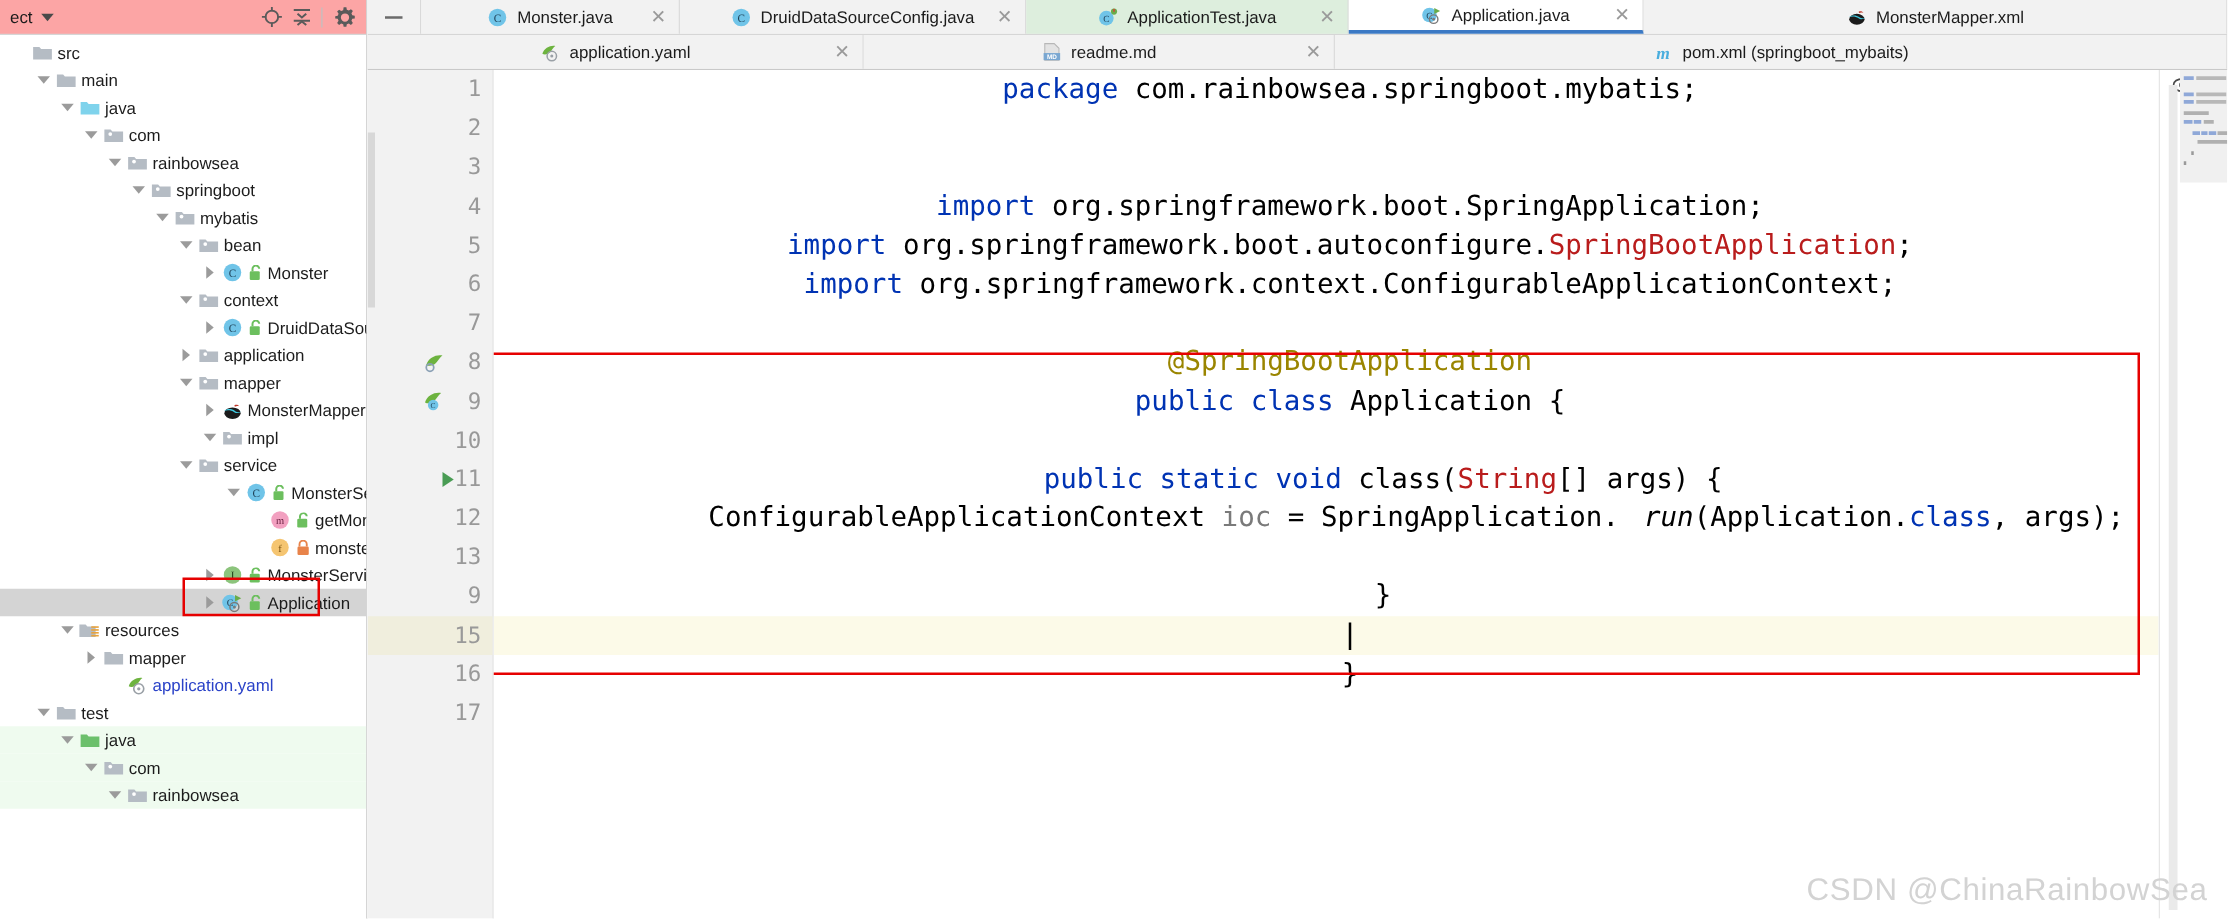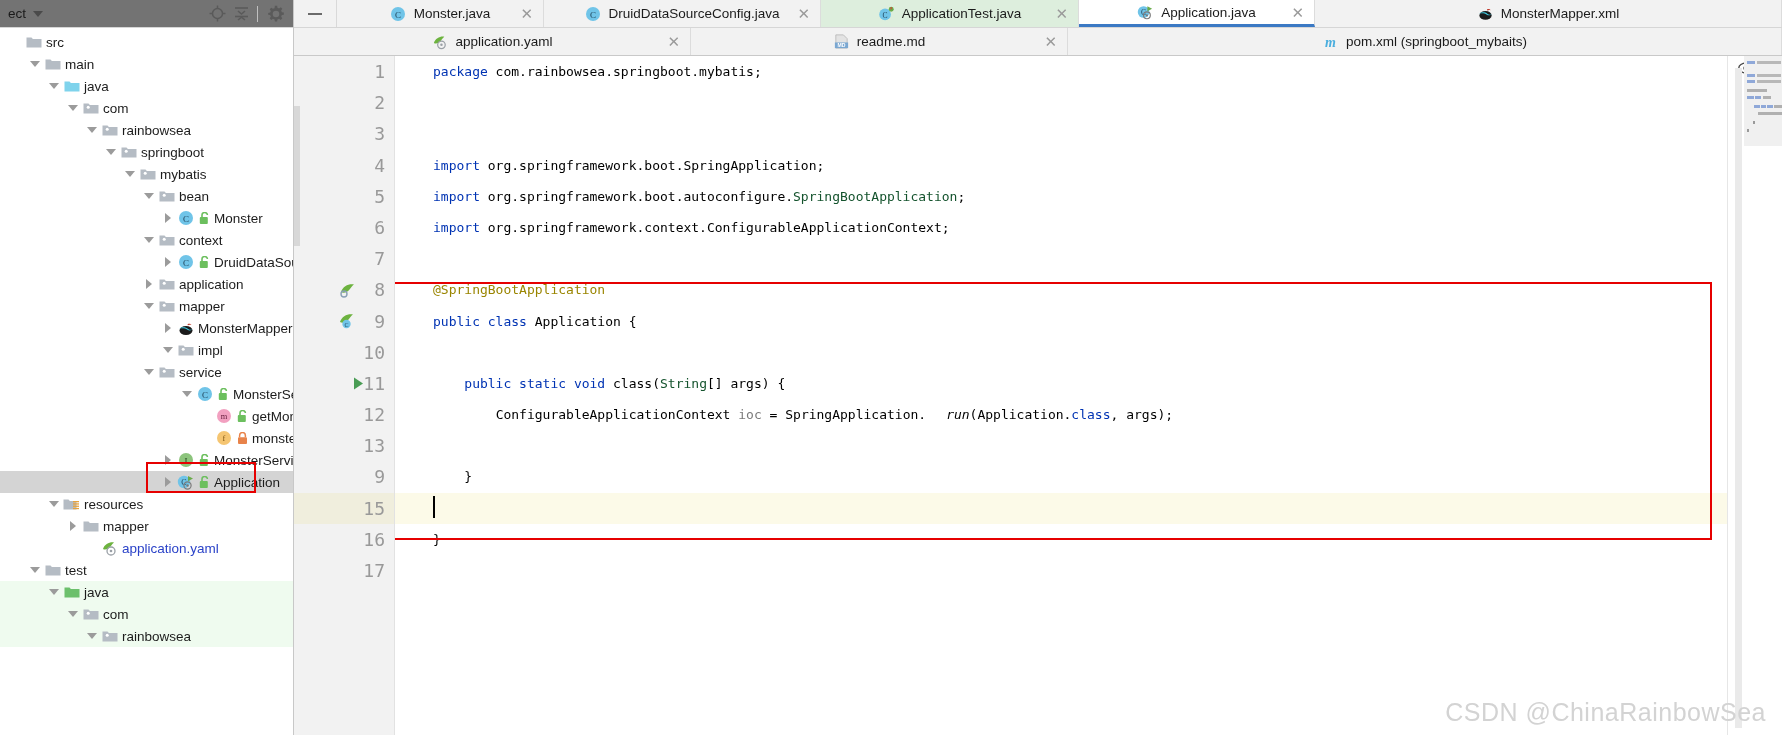--- a/index.html
+++ b/index.html
@@ -22,21 +22,21 @@
     width: 293px;
     height: 735px;
     background: #ffffff;
     position: relative;
     flex: 0 0 293px;
     border-right: 1px solid #c8c8c8;
     overflow: hidden;
   }
   .project-header {
     height: 28px;
-    background: #737373;
+    background: #fca5a5;
     border-bottom: 1px solid #d6d6d6;
     display: flex;
     align-items: center;
     padding: 0 6px;
     box-sizing: border-box;
   }
   .proj-title {
     font-size: 13.5px;
     color: #1a1a1a;
     margin-left: 2px;
@@ -202,44 +202,45 @@
   .code-col {
     flex: 1 1 auto;
     position: relative;
     overflow: hidden;
     background: #ffffff;
   }
   .line {
     height: 31.2px;
     line-height: 31.2px;
     font-family: "DejaVu Sans Mono", "Liberation Mono", monospace;
-    font-size: 13px;
+    font-size: 22px;
     white-space: pre;
     position: relative;
+    text-align: center;
   }
   .gline {
     height: 31.2px;
     line-height: 31.2px;
     font-family: "DejaVu Sans Mono", "Liberation Mono", monospace;
     font-size: 18px;
     color: #999999;
     text-align: right;
     padding-right: 9px;
     box-sizing: border-box;
     position: relative;
   }
   .gline .gmark { position: absolute; left: 6px; top: 0; height: 31.2px; display: flex; align-items: center; }
   .line.caretline { background: #fcfae8; }
   .gline.caretline { background: #f0eedd; }
 
   
   .kw    { color: #0033b3; }
   .plain { color: #000000; }
   .anno  { color: #9a8500; }
-  .cls   { color: #14532d; }
+  .cls   { color: #b91c1c; }
   .ital  { color: #000000; font-style: italic; margin-left: 20px; }
   .gray  { color: #7a7a7a; }
 
   .caret {
     display: inline-block;
     width: 2px; height: 22px;
     background: #000;
     vertical-align: -5px;
   }
 

